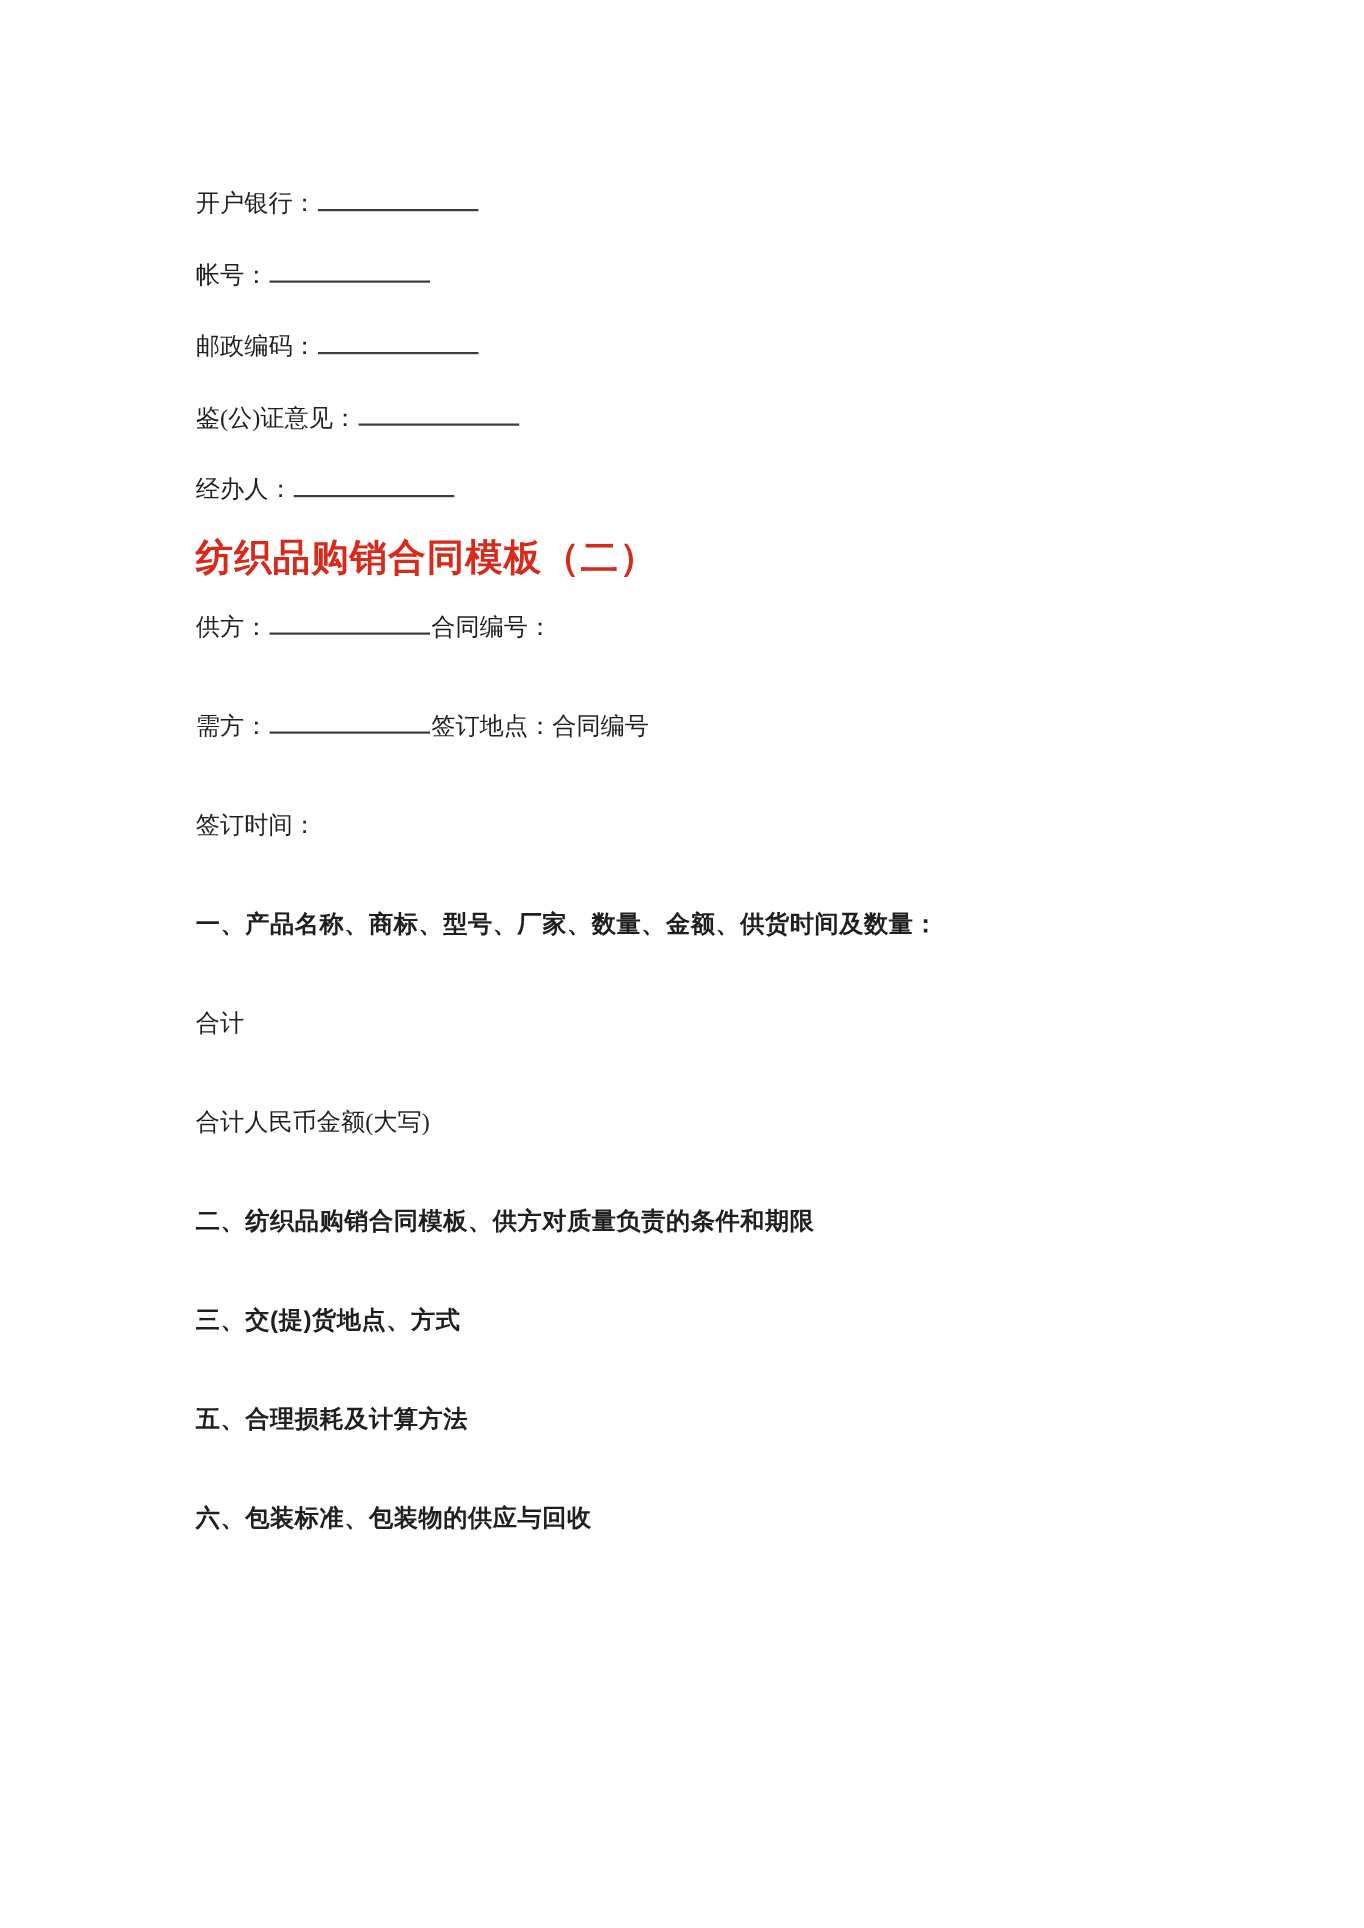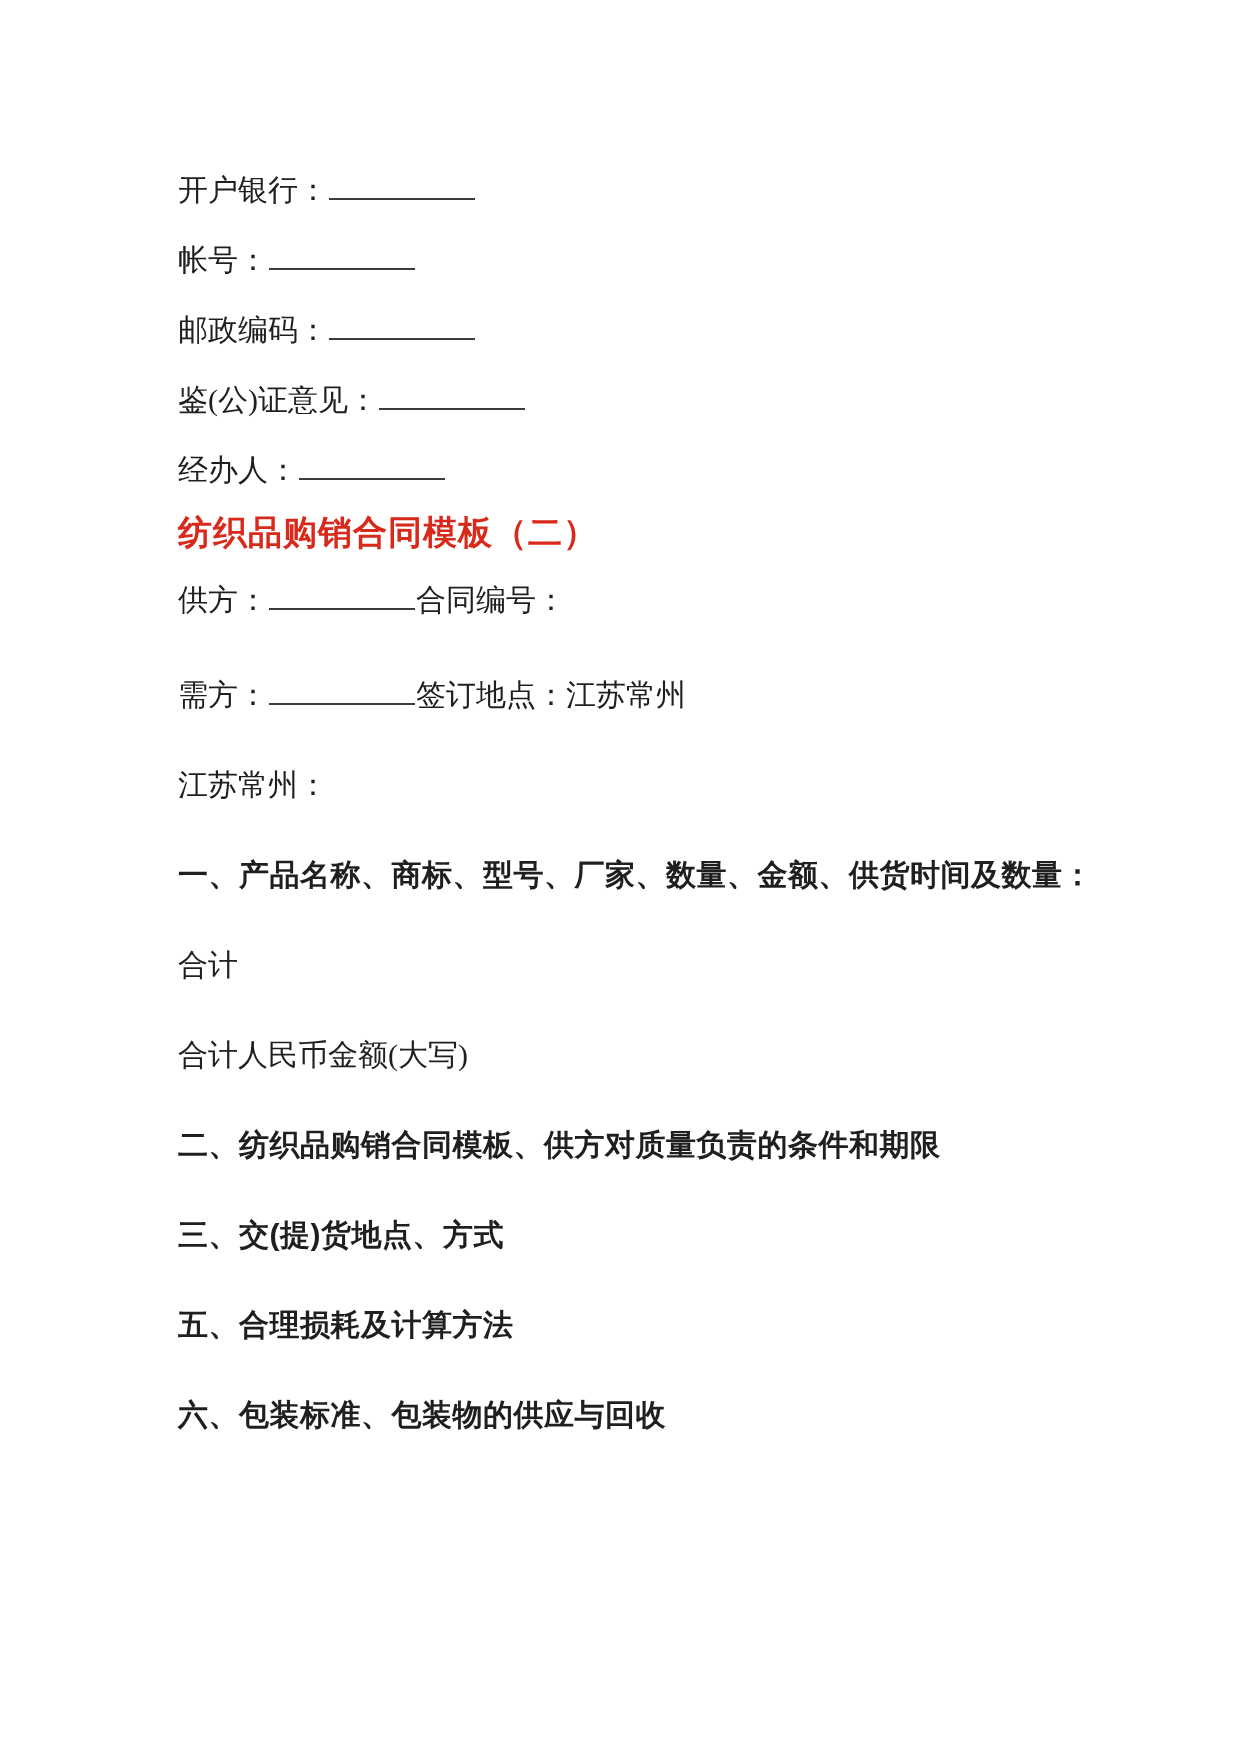--- a/index.html
+++ b/index.html
@@ -17,21 +17,21 @@
   }
   .page {
     box-sizing: border-box;
     width: 1240px; height: 1753px;
     padding: 168px 170px 0 178px;
     overflow: hidden;
     background: var(--bg);
   }
   .ln {
     margin: 0;
-    font-size: 30px;
+    font-size: 22px;
     line-height: 34px;
     white-space: nowrap;
   }
   .ln.a { margin-bottom: 31px; }   
   .ln.b { margin-bottom: 56px; }   
   .ln.bold {
     font-weight: bold;
     font-family: Liberation Sans, sans-serif;
     letter-spacing: 0.5px;
   }
@@ -66,23 +66,23 @@
   <p class="ln a"><span>邮政编码：</span><span class="blank"></span></p>
 
   <p class="ln a"><span>鉴(公)证意见：</span><span class="blank"></span></p>
 
   <p class="ln a"><span>经办人：</span><span class="blank"></span></p>
 
   <h1 class="doc-title">纺织品购销合同模板（二）</h1>
 
   <p class="ln b"><span>供方：</span><span class="blank"></span><span>合同编号：</span></p>
 
-  <p class="ln b"><span>需方：</span><span class="blank"></span><span>签订地点：</span><span>江苏常州</span></p>
+  <p class="ln b"><span>需方：</span><span class="blank"></span><span>签订地点：</span><span>合同编号</span></p>
 
-  <p class="ln b"><span>江苏常州：</span></p>
+  <p class="ln b"><span>签订时间：</span></p>
 
   <p class="ln b bold">一、产品名称、商标、型号、厂家、数量、金额、供货时间及数量：</p>
 
 
   <p class="ln b">合计</p>
 
   <p class="ln b">合计人民币金额(大写)</p>
 
   <p class="ln b bold">二、纺织品购销合同模板、供方对质量负责的条件和期限</p>
 

